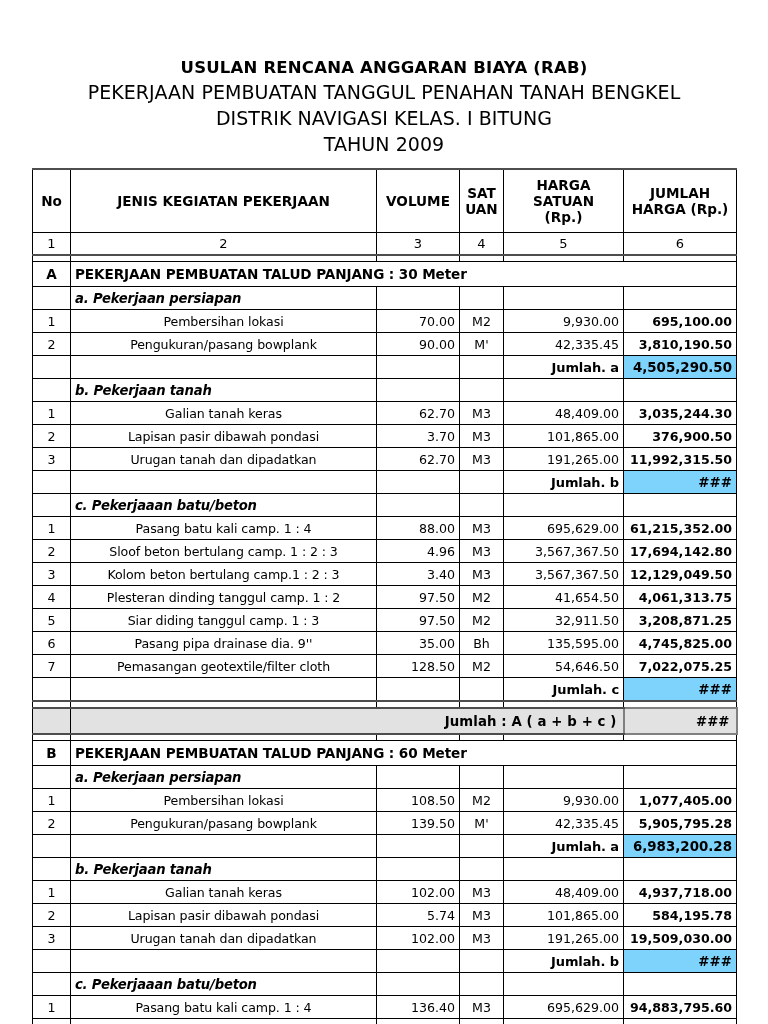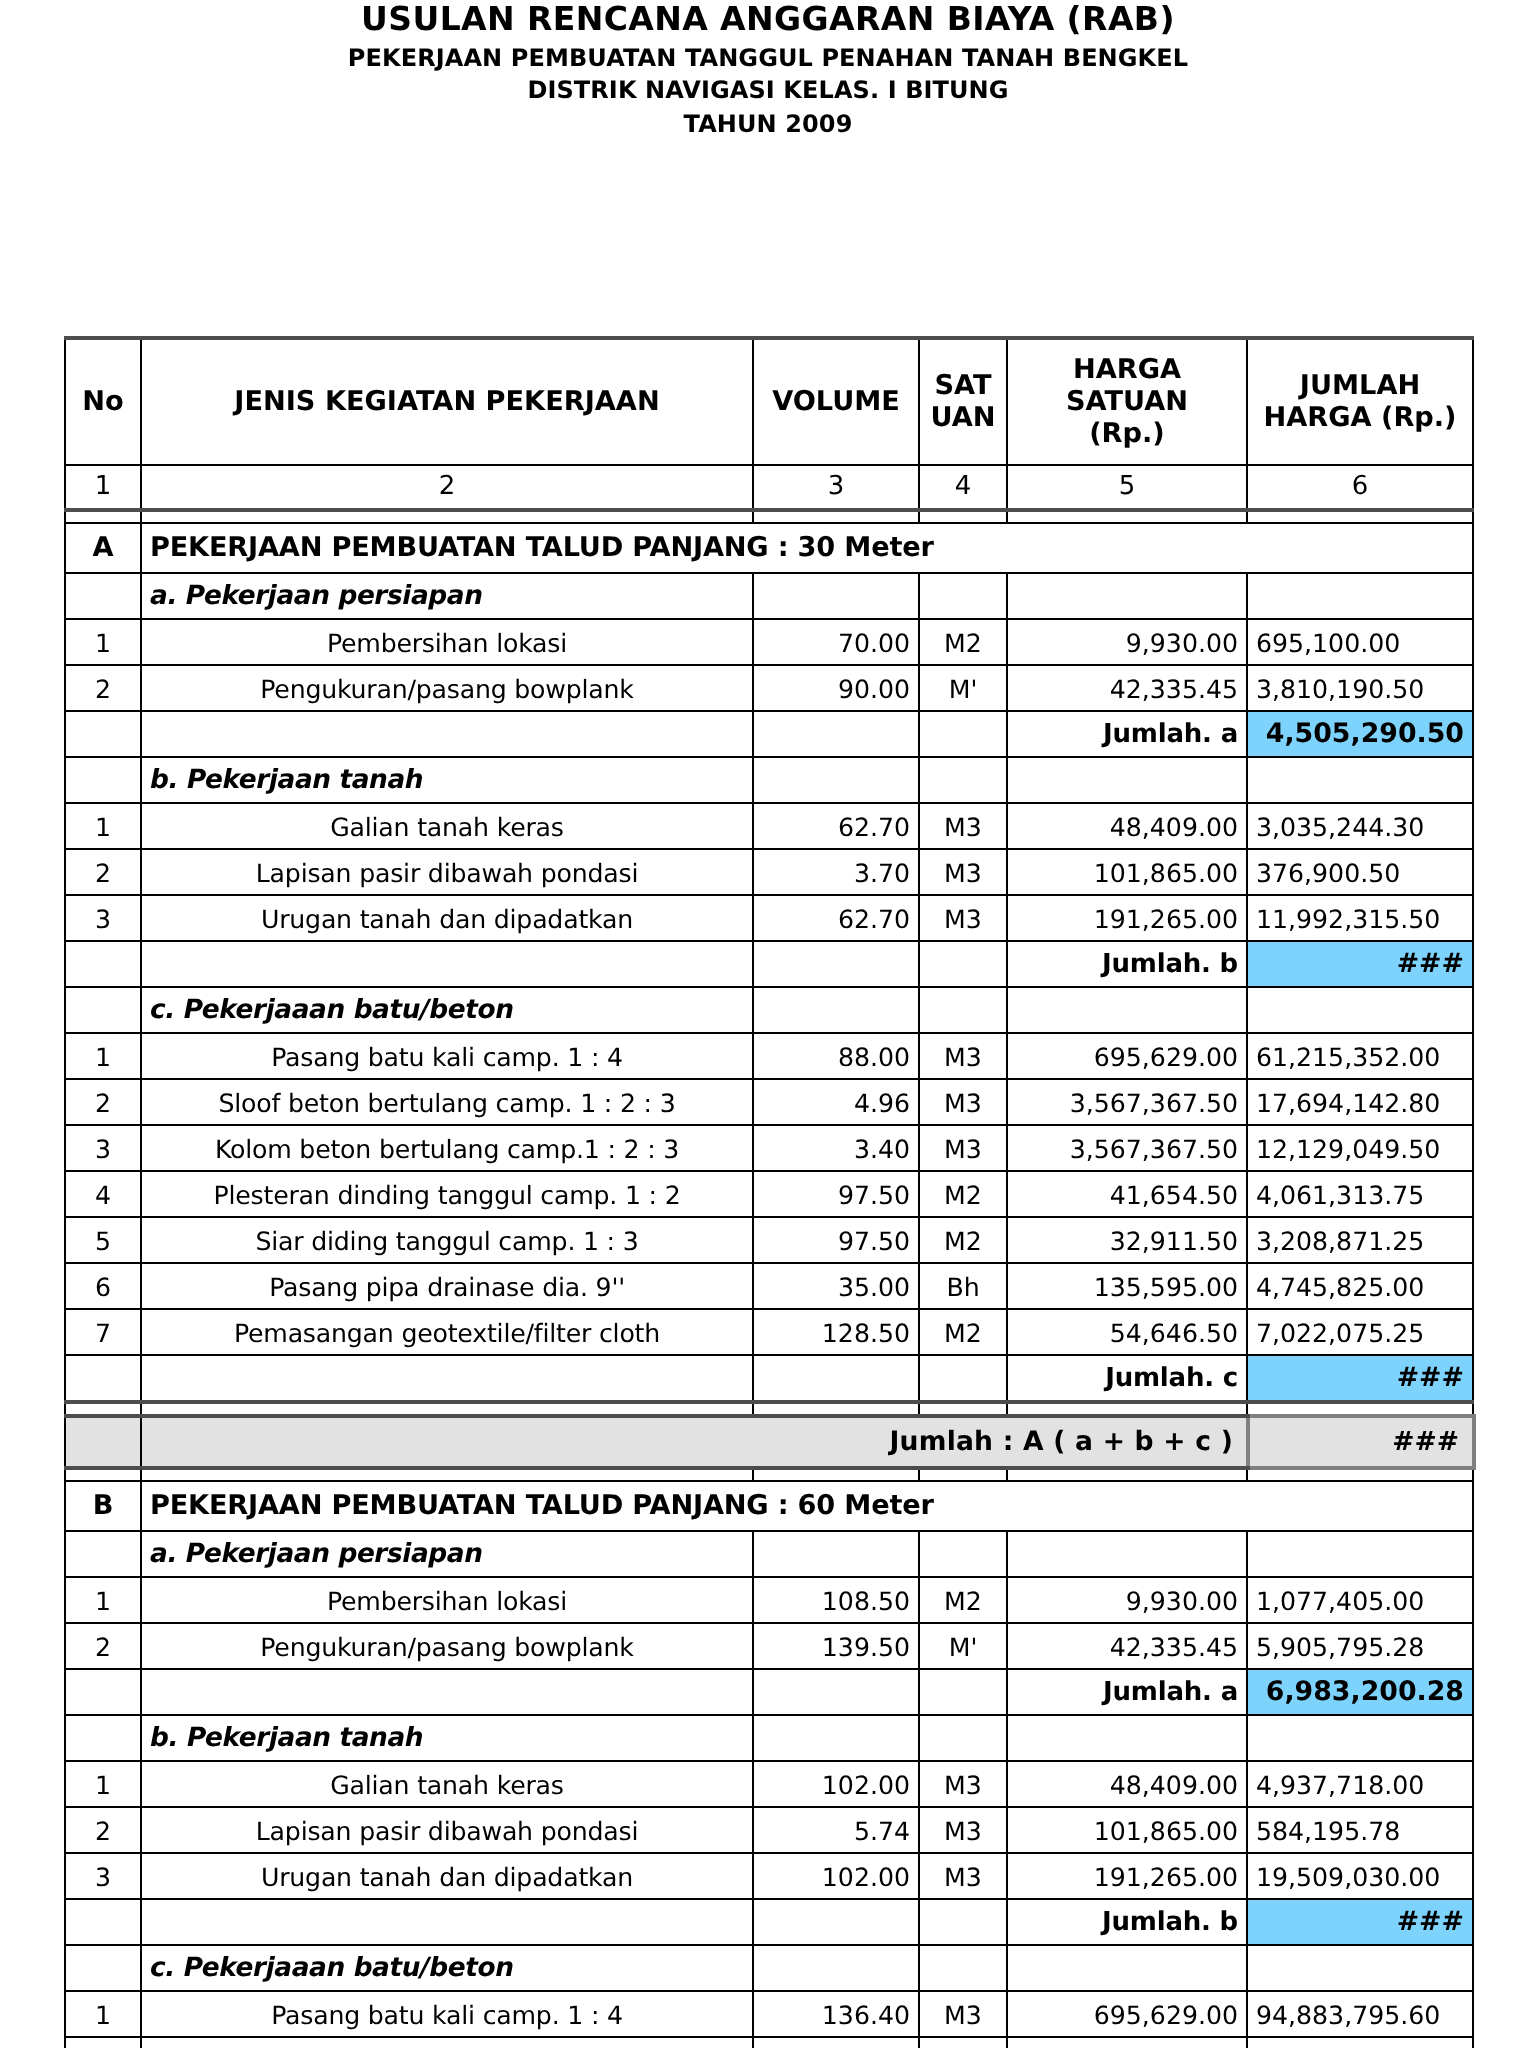--- a/index.html
+++ b/index.html
@@ -17,31 +17,32 @@
 
   .page {
     position: relative;
     width: 768px;
     height: 1024px;
     box-sizing: border-box;
   }
 
   
   .titleblock {
+    padding-top: 58px;
     text-align: center;
   }
   .doc-title {
     font-size: 16.5px;
     font-weight: bold;
     letter-spacing: 0.2px;
     line-height: 1.25;
   }
   .doc-sub {
-    font-size: 12px;
-    font-weight: bold;
+    font-size: 19px;
+    font-weight: normal;
     line-height: 1.38;
     letter-spacing: 0.05px;
   }
 
   
   .table-wrap {
     position: absolute;
     left: 32px;
     top: 168px;
     width: 704px;
@@ -114,21 +115,21 @@
     text-align: left;
     padding-left: 6px;
     letter-spacing: -0.2px;
   }
 
   td.idx      { text-align: center; }
   td.desc     { text-align: center; padding-left: 6px; letter-spacing: -0.1px; }
   td.vol      { text-align: right; padding-right: 6px; }
   td.sat      { text-align: center; }
   td.harga    { text-align: right; padding-right: 6px; }
-  td.jml      { text-align: left; padding-right: 6px; }
+  td.jml      { text-align: right; padding-right: 6px; font-weight: bold; }
 
   
   td.sub-label {
     text-align: right;
     padding-right: 6px;
     font-weight: bold;
     font-size: 13px;
     letter-spacing: -0.1px;
   }
   td.sub-value {

